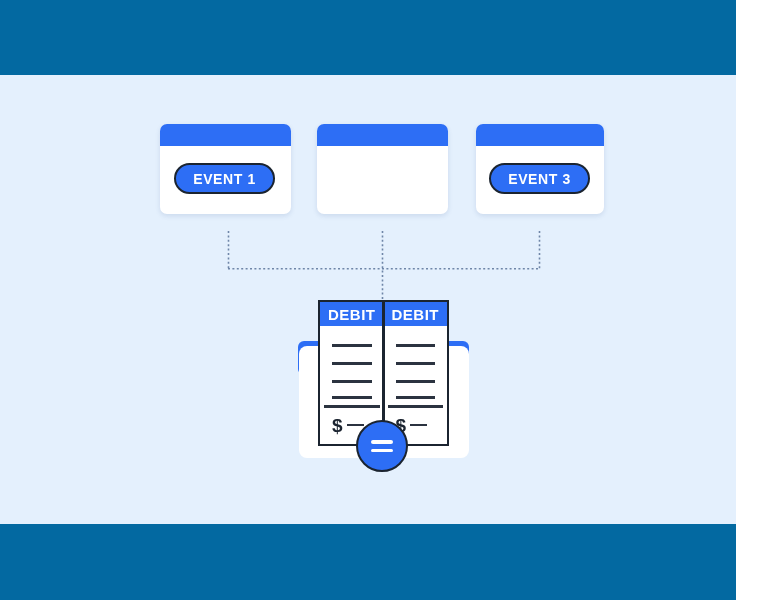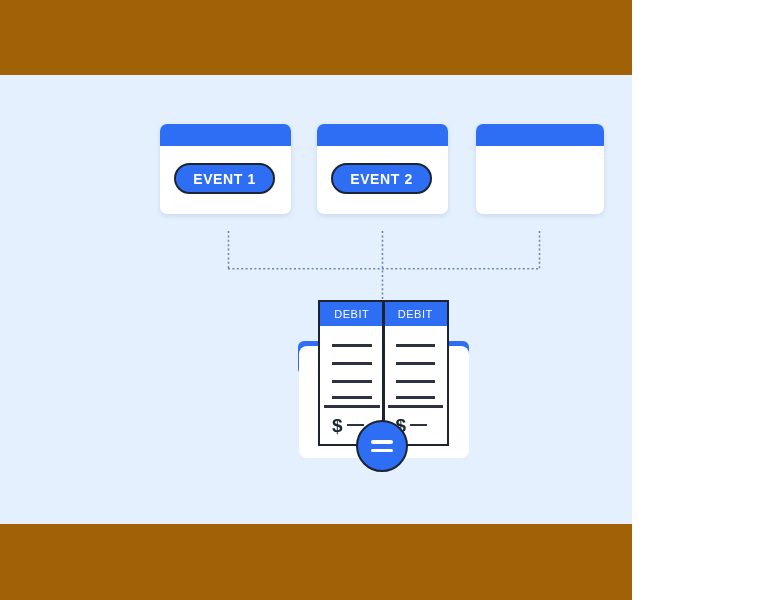--- a/index.html
+++ b/index.html
@@ -6,23 +6,23 @@
   html, body {
     margin: 0;
     padding: 0;
     background: #ffffff;
   }
   body {
     font-family: "Liberation Sans", sans-serif;
   }
   #stage {
     position: relative;
-    width: 632px;
+    width: 736px;
     height: 600px;
-    background: #a16207;
+    background: #0369a1;
     overflow: hidden;
   }
   
   #band {
     position: absolute;
     left: 0;
     top: 75px;
     width: 765px;
     height: 449px;
     background: #e4f0fd;
@@ -118,22 +118,22 @@
     left: 0;
     top: 0;
     width: 100%;
     height: 24px;
     background: #2d6ef5;
     display: flex;
   }
   .head-cell {
     flex: 1;
     color: #ffffff;
-    font-size: 11px;
-    font-weight: normal;
+    font-size: 15px;
+    font-weight: bold;
     letter-spacing: 0.5px;
     display: flex;
     align-items: center;
     justify-content: center;
     font-family: "Liberation Sans", sans-serif;
   }
   #spine {
     position: absolute;
     left: 50%;
     top: 0;
@@ -230,25 +230,25 @@
   </svg>
 
   <div class="event-card" id="card1">
     <div class="card-header"></div>
   </div>
   <div class="event-pill" id="pill1">EVENT 1</div>
 
   <div class="event-card" id="card2">
     <div class="card-header"></div>
   </div>
-  <div class="event-pill" id="pill2">EVENT 2</div>
 
   <div class="event-card" id="card3">
     <div class="card-header"></div>
   </div>
+  <div class="event-pill" id="pill3">EVENT 3</div>
 
   <div id="ledger-wrap">
 
     <div class="flap" id="flap-left"></div>
     <div class="flap" id="flap-right"></div>
     <div id="backing"></div>
 
     <div id="book">
 
       <div class="book-head">

